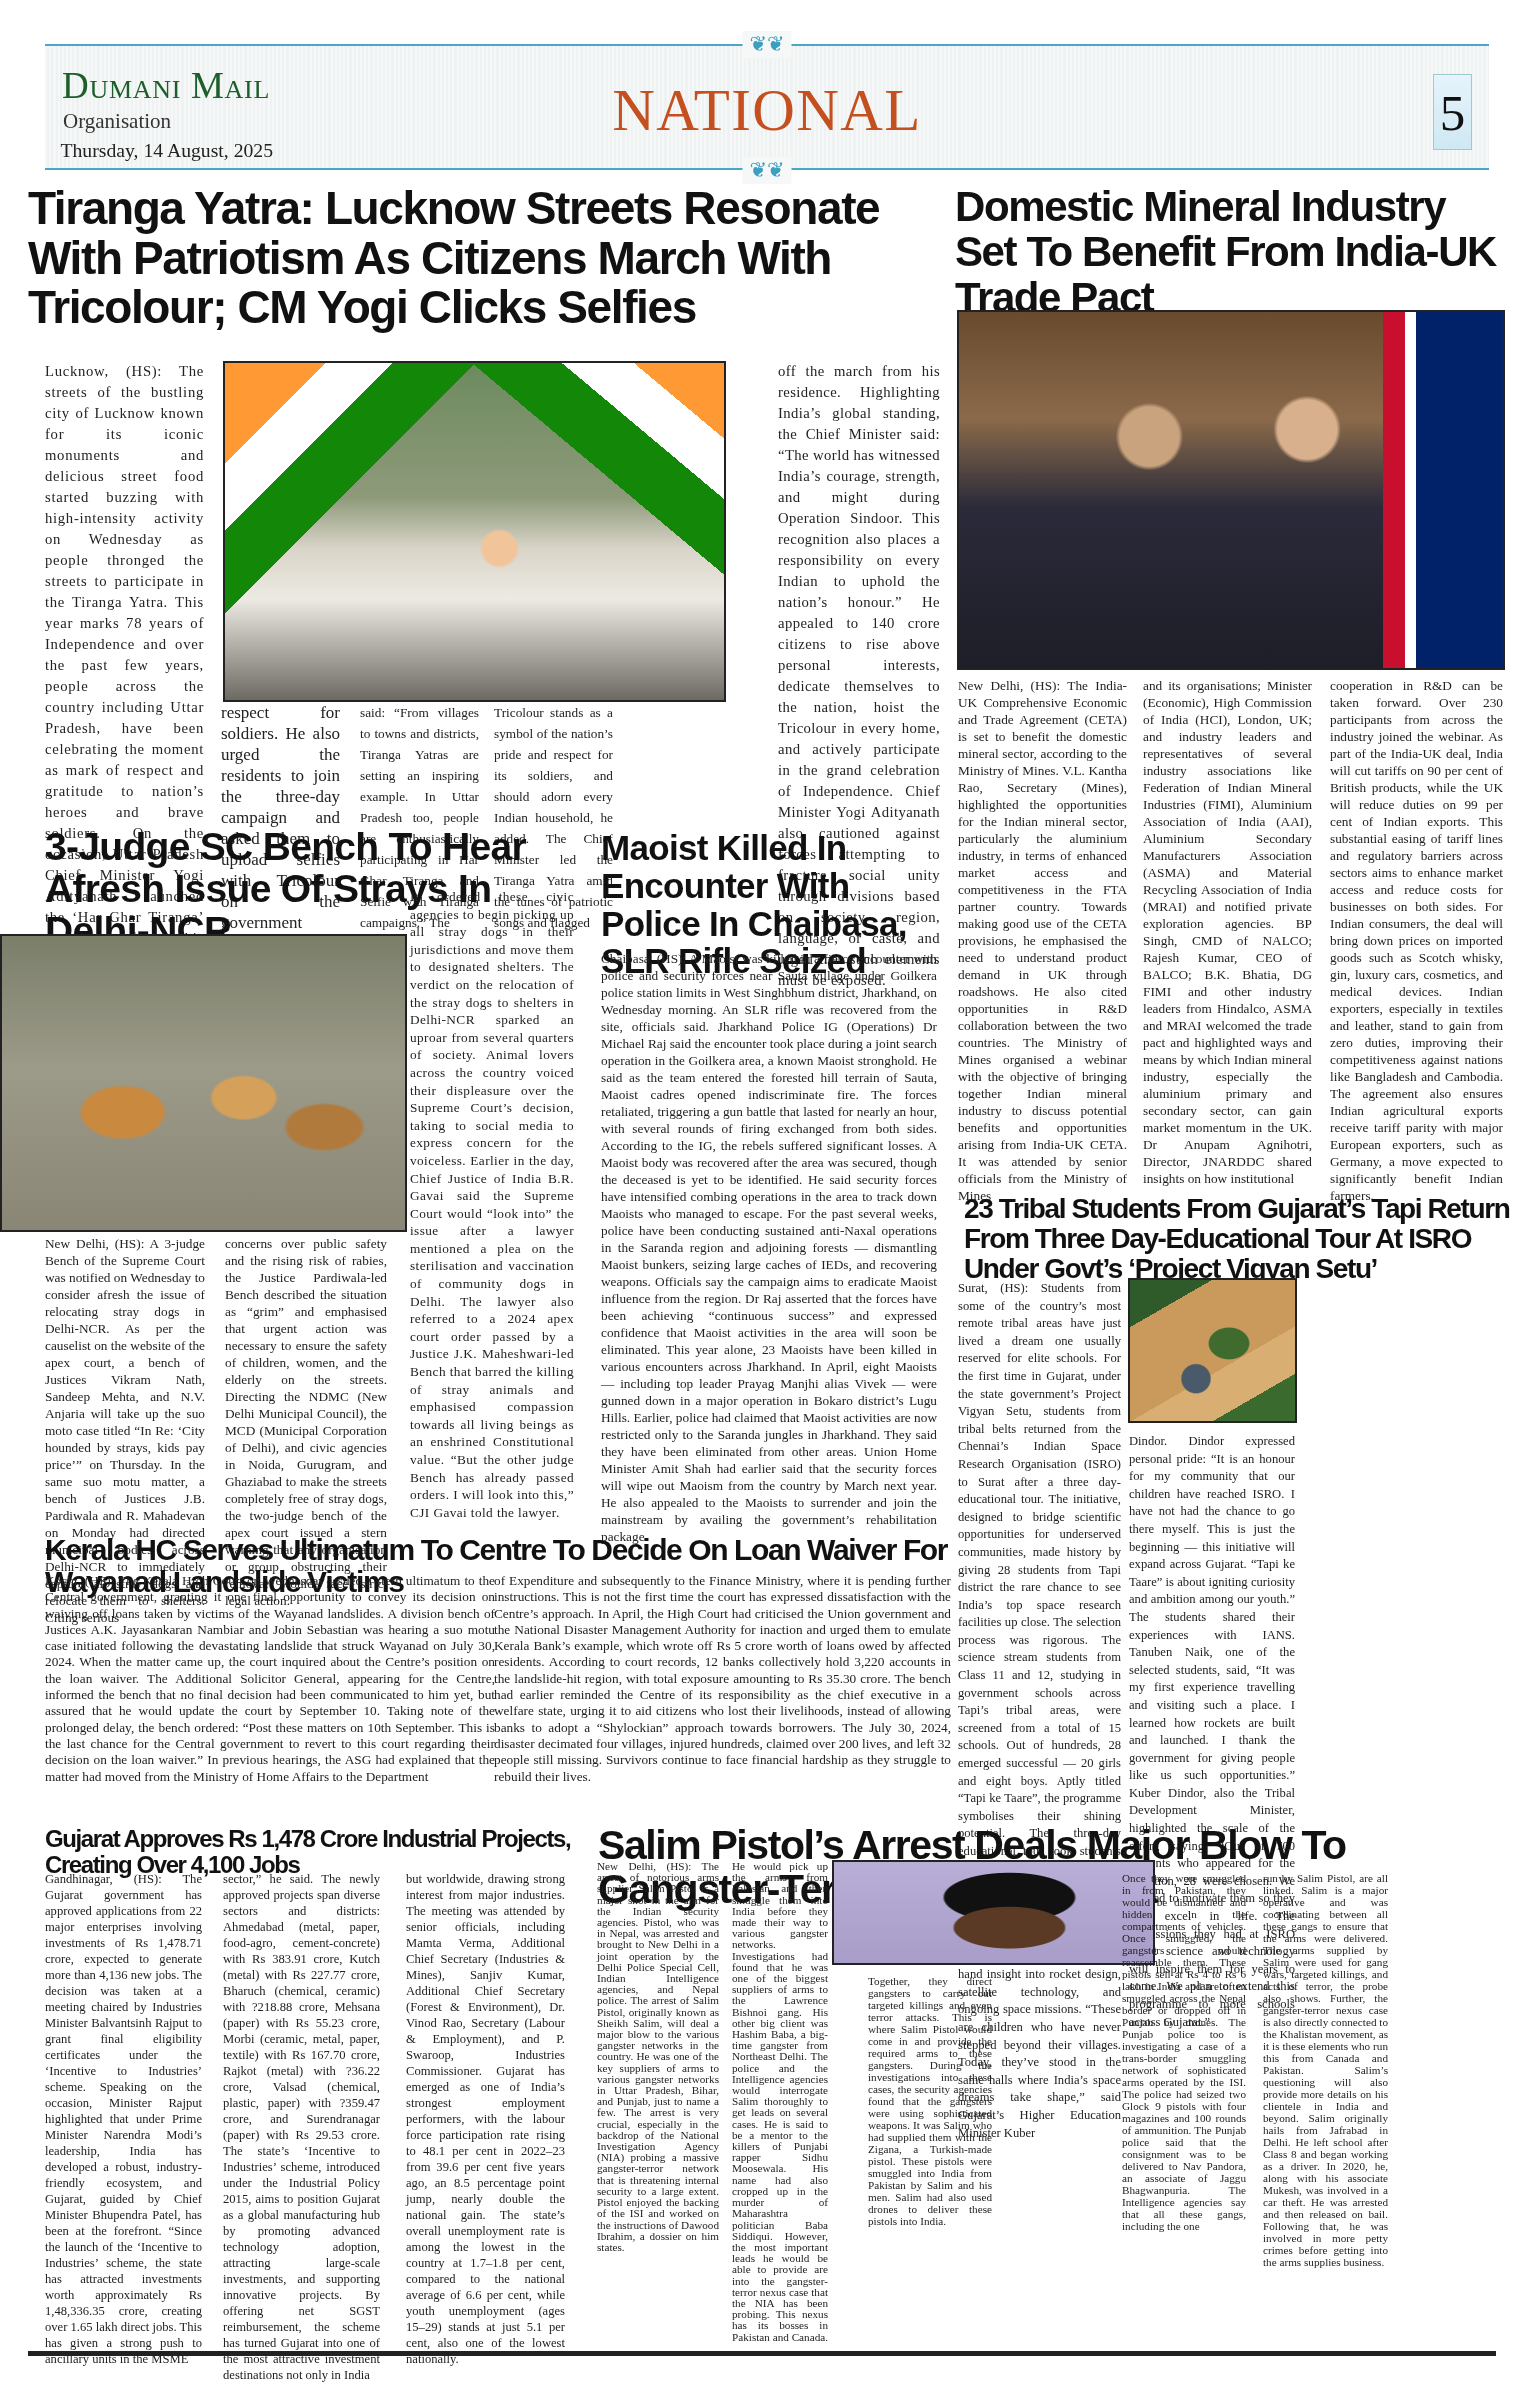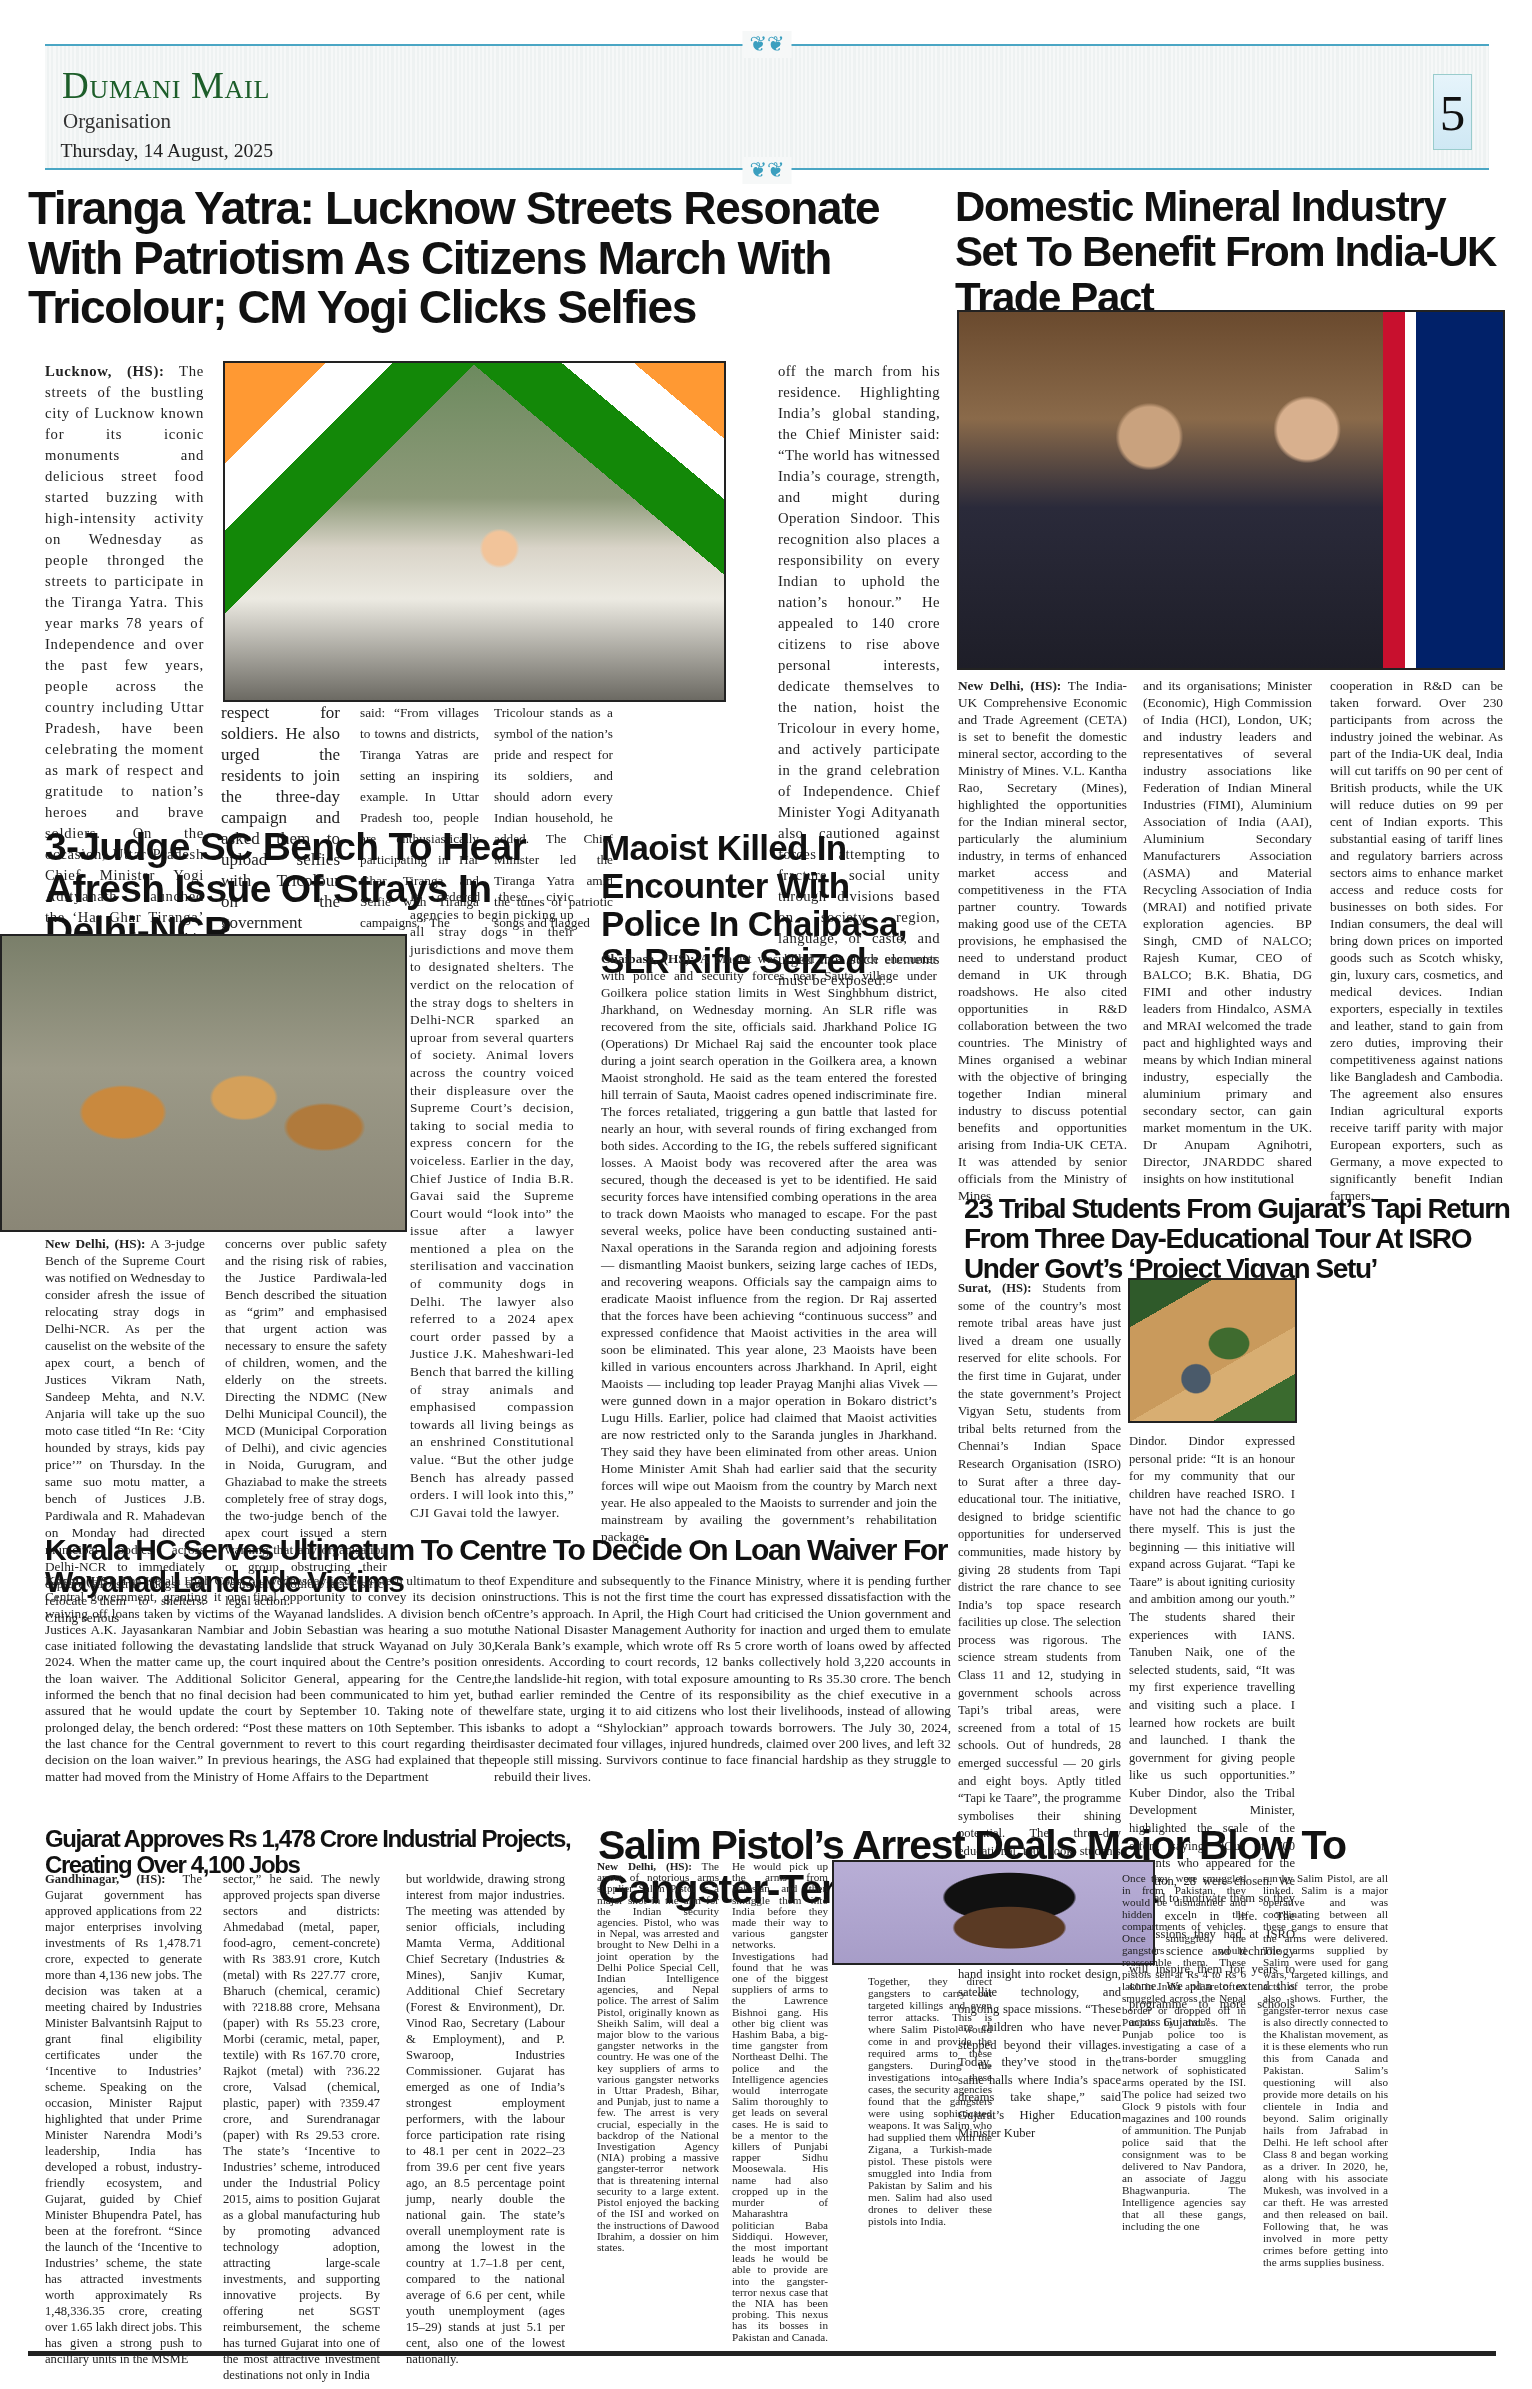--- a/index.html
+++ b/index.html
@@ -11,21 +11,21 @@
   .orn.top{top:-15.5px}.orn.bot{bottom:-15.5px}
   .brand{left:17px;top:18px;font-size:37px;color:#1d5e2a;font-variant:small-caps;letter-spacing:0.7px}
   .city{left:18px;top:63px;font-size:21px;color:#333}
   .date{left:15.5px;top:93px;font-size:19.7px;color:#222;font-weight:normal}
   .section{left:0;right:0;top:29.5px;text-align:center;font-size:59px;color:#c4501f;letter-spacing:1.4px}
   .pgnum{right:17px;top:28px;width:39px;height:76px;background:linear-gradient(#e6f4fb,#cfe8f4);border:0.7px solid #9cc;font-size:51px;line-height:76px;text-align:center;color:#111}
   
   .hl{font-family:"Liberation Sans Narrow","Liberation Sans",sans-serif;font-weight:bold;color:#111;line-height:1.08;transform-origin:left top;letter-spacing:-1.4px}
   .hl.center{}
   .body{font-size:14.7px;line-height:21px;text-align:justify;color:#222;hyphens:auto}
-  .dateline{font-weight:bold}
+  .dateline{font-weight:normal}
   .photo{border:2.8px double #222}
   .rule{background:#222;height:4.9px}
   
   .ph-tiranga{background:
     radial-gradient(circle at 55% 55%,#f2c49a 0 5%,transparent 6%),
     linear-gradient(135deg,#ff9933 0 12%,#fff 12% 20%,#138808 20% 30%,transparent 30%),
     linear-gradient(220deg,#ff9933 0 10%,#fff 10% 18%,#138808 18% 28%,transparent 28%),
     linear-gradient(180deg,#6c8a5e 0%,#8e9a7a 40%,#d9d4c8 55%,#eceae2 70%,#6c6a63 100%)}
   .ph-trade{background:
     linear-gradient(90deg,transparent 0 78%,#c8102e 78% 82%,#fff 82% 84%,#012169 84% 100%),
@@ -47,20 +47,21 @@
     linear-gradient(180deg,#b8aed6 0%,#a79dc8 100%)}
 </style>
 </head>
 <body>
 
 <div class="abs mast">
   <div class="abs orn top">❦❦</div>
   <div class="abs brand">Dumani Mail</div>
   <div class="abs city">Organisation</div>
   <div class="abs date">Thursday, 14 August, 2025</div>
+  <div class="abs section">NATIONAL</div>
   <div class="abs pgnum">5</div>
   <div class="abs orn bot">❦❦</div>
 </div>
 
 <div class="abs hl center" style="left:28px;top:184px;width:913px;font-size:46px">Tiranga Yatra: Lucknow Streets Resonate With Patriotism As Citizens March With Tricolour; CM Yogi Clicks Selfies</div>
 <div class="abs body" style="left:45px;top:361px;width:159px;letter-spacing:0.7px"><span class="dateline">Lucknow, (HS):</span> <span>The streets of the bustling city of Lucknow known for its iconic monuments and delicious street food started buzzing with high-intensity activity on Wednesday as people thronged the streets to participate in the Tiranga Yatra. This year marks 78 years of Independence and over the past few years, people across the country including Uttar Pradesh, have been celebrating the moment as mark of respect and gratitude to nation’s heroes and brave soldiers. On the occasion, Uttar Pradesh Chief Minister Yogi Adityanath launched the ‘Har Ghar Tiranga’ campaign from his official residence and called upon every resident to hoist the Tricolour as a symbol of national pride and</span></div>
 <div class="abs photo ph-tiranga" style="left:223px;top:361px;width:503px;height:341px"></div>
 <div class="abs body" style="left:221px;top:702px;width:119px;font-size:17px">respect for soldiers. He also urged the residents to join the three-day campaign and asked them to upload selfies with Tricolour on the government portal – harghartiranga.com. The Uttar Pradesh Chief Minister</div>
 <div class="abs body" style="left:360px;top:702px;width:119px;font-size:13.3px">said: “From villages to towns and districts, Tiranga Yatras are setting an inspiring example. In Uttar Pradesh too, people are enthusiastically participating in Har Ghar Tiranga and Selfie with Tiranga campaigns.” The</div>
 <div class="abs body" style="left:494px;top:702px;width:119px;font-size:13.3px">Tricolour stands as a symbol of the nation’s pride and respect for its soldiers, and should adorn every Indian household, he added. The Chief Minister led the Tiranga Yatra amid the tunes of patriotic songs and flagged</div>

